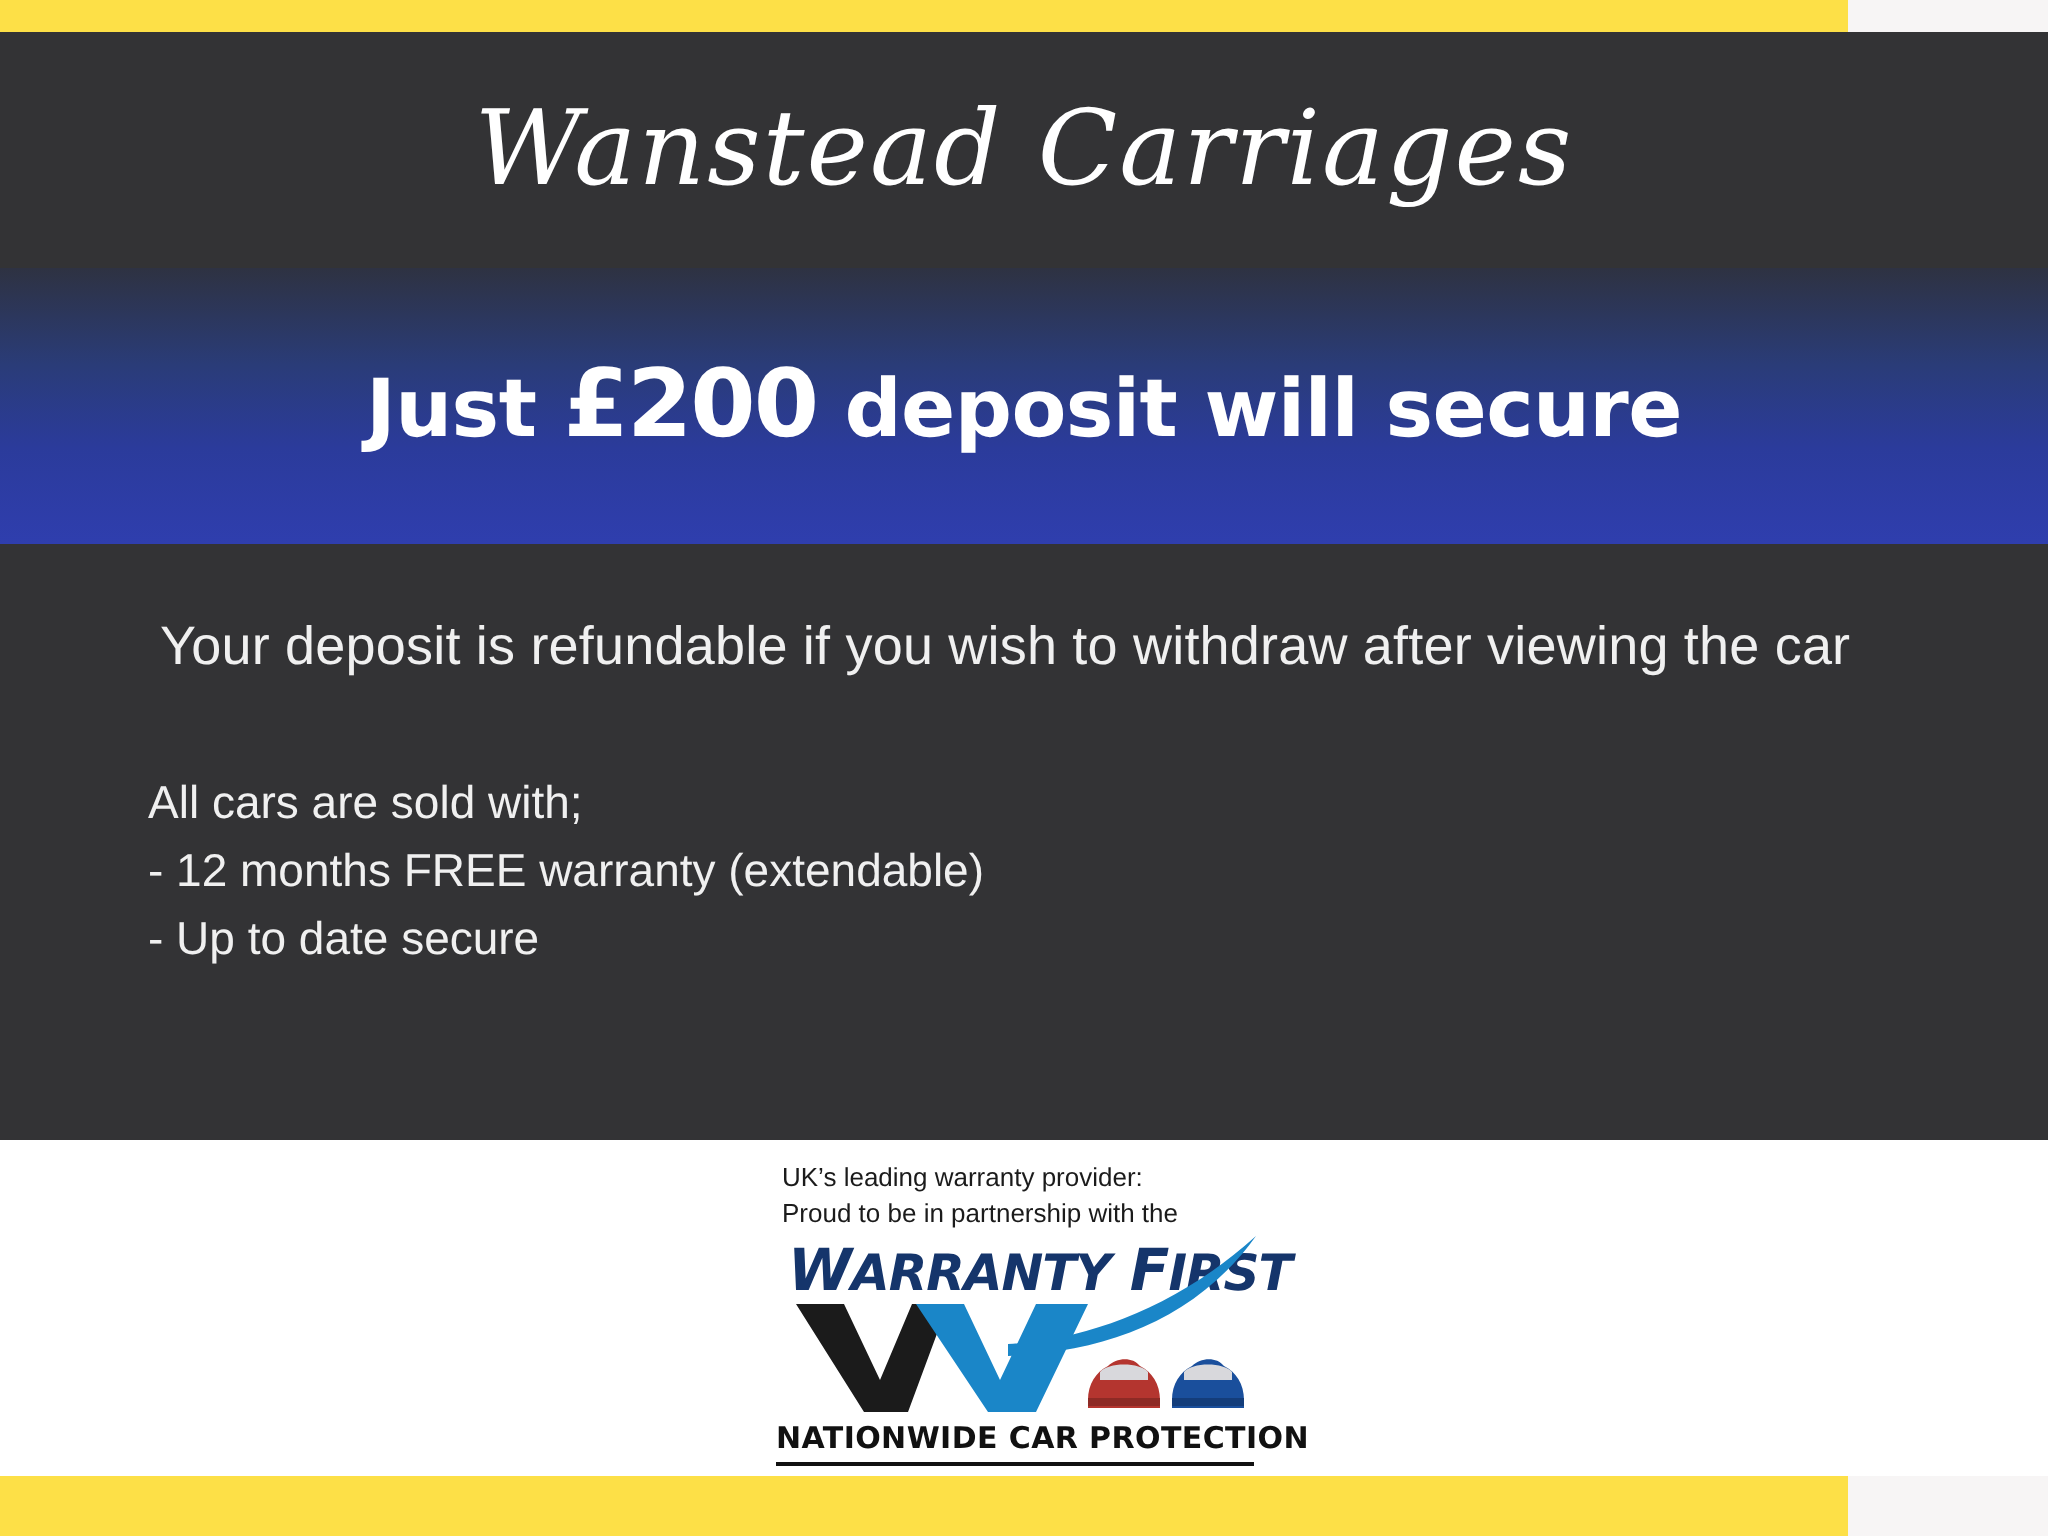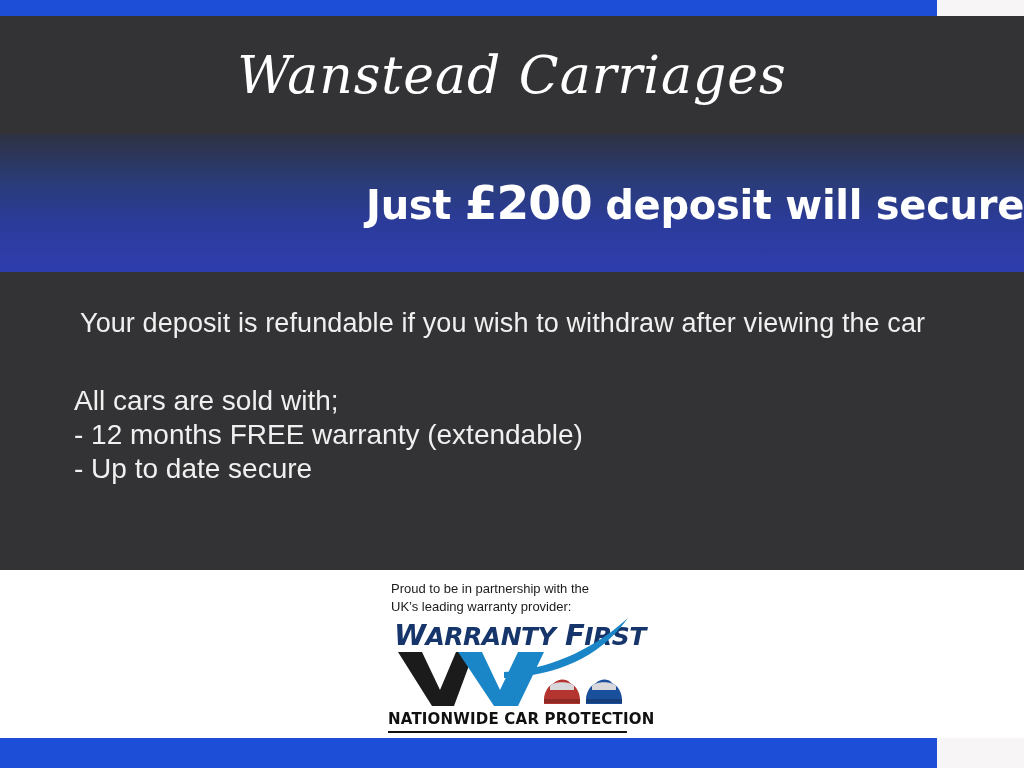--- a/index.html
+++ b/index.html
@@ -9,22 +9,21 @@
     width: 1024px;
     height: 768px;
     overflow: hidden;
     font-family: "Liberation Sans", sans-serif;
   }
 
   .page {
     position: relative;
     width: 924px;
     height: 768px;
-    background: #1d4ed8;
-    padding-left: 13px;
+    background: #fde047;
   }
 
   
   .banner {
     position: absolute;
     left: 0;
     top: 16px;
     width: 1024px;
     height: 554px;
     background: #333335;
@@ -55,21 +54,21 @@
   
   .headline-band {
     position: absolute;
     left: 0;
     top: 118px;
     width: 1024px;
     height: 138px;
     background: linear-gradient(to bottom, #2e3242 0%, #2a3c78 35%, #2b3b9b 65%, #2f3eae 100%);
     display: flex;
     flex-direction: column;
-    align-items: flex-end;
+    align-items: center;
     justify-content: center;
   }
 
   .headline {
     color: #ffffff;
     font-family: "DejaVu Sans", sans-serif;
     font-weight: bold;
     font-size: 40px;
     line-height: 1.22;
     text-align: center;
@@ -98,21 +97,21 @@
     top: 36px;
     font-size: 27px;
     color: #f0f0f0;
     letter-spacing: 0.1px;
   }
 
   .list-block {
     position: absolute;
     left: 74px;
     top: 112px;
-    font-size: 28px;
+    font-size: 23px;
     color: #f0f0f0;
     line-height: 34px;
   }
 
   .list-block div {
     white-space: nowrap;
   }
 
   
   .footer {
@@ -226,22 +225,22 @@
         <div>- 12  months FREE warranty (extendable)</div>
         <div>- Up to date secure</div>
       </div>
     </div>
 
   </div>
 
   <div class="footer">
 
     <div class="partner-text">
+      <div>UK’s leading warranty provider:</div>
       <div>Proud to be in partnership with the</div>
-      <div>UK’s leading warranty provider:</div>
     </div>
 
     <div class="logo-wrap">
 
       <div class="wf-word"><span class="cap">W</span><span>ARRANTY</span><span class="cap"> F</span><span>IRST</span></div>
 
       <svg class="swoosh" viewBox="0 0 132 62">
         <path d="M4 56 C 40 54, 86 40, 128 2 C 98 44, 52 60, 4 62 Z" fill="#1a86c8"></path>
       </svg>
 

